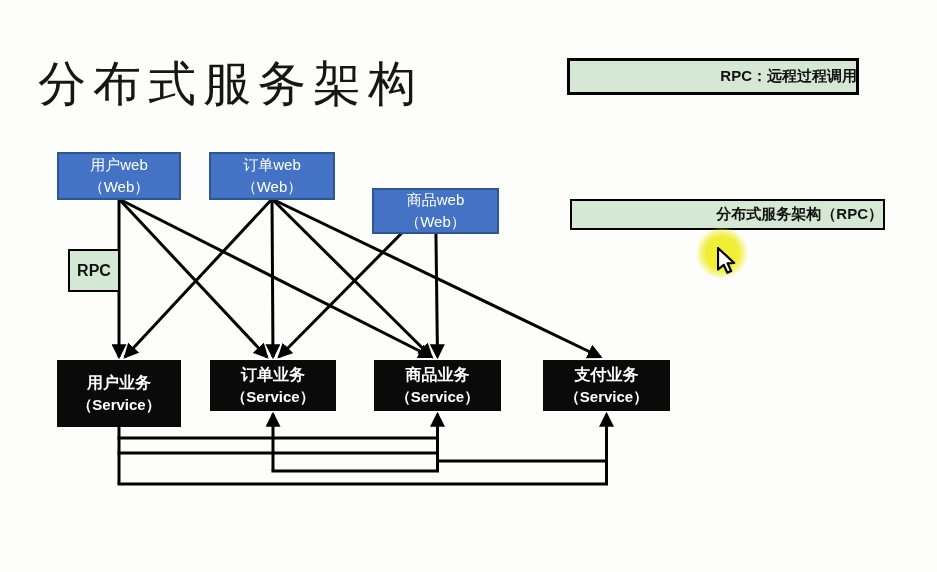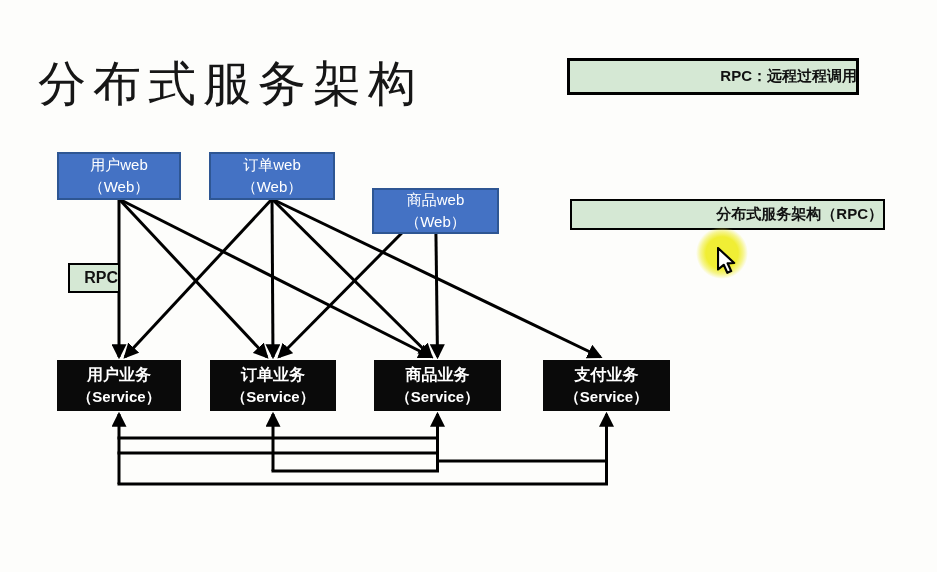--- a/index.html
+++ b/index.html
@@ -31,21 +31,21 @@
     color:#ffffff;font-weight:600;font-size:15px;
   }
   .svc-box .cn{font-size:16px;}
   .note{
     position:absolute;z-index:3;background:var(--note-fill,#d5e8d4);
     border:2px solid #000;box-sizing:border-box;color:#111;
     display:flex;align-items:center;font-weight:bold;font-size:15px;justify-content:flex-end;
   }
   .note-top{left:567px;top:58px;width:292px;height:37px;padding-left:8px;box-shadow:inset 0 0 0 1px #000, inset 0 0 0 2px #d5e8d4;}
   .note-mid{left:570px;top:199px;width:315px;height:31px;padding-left:8px;}
-  .note-rpc{left:68px;top:263px;width:52px;height:30px;font-size:16px;font-weight:600;}
+  .note-rpc{left:68px;top:249px;width:52px;height:43px;justify-content:center;font-size:16px;font-weight:600;}
   .cursor-halo{
     position:absolute;left:696px;top:227px;width:52px;height:52px;z-index:4;
     border-radius:50%;
     background:radial-gradient(closest-side,var(--halo,#f0ee35) 62%,rgba(240,238,53,.55) 82%,rgba(240,238,53,0) 100%);
   }
   .cursor-pointer{position:absolute;left:717px;top:247px;z-index:5;}
 </style>
 </head>
 <body>
 
@@ -87,21 +87,21 @@
         <span>（Web）</span>
       </div>
       <div class="box web-box" style="left: 209px; top: 152px; width: 126px; height: 48px;">
         <span class="cn">订单web</span>
         <span>（Web）</span>
       </div>
       <div class="box web-box" style="left: 372px; top: 152px; width: 127px; height: 46px; margin-top: 36px;">
         <span class="cn">商品web</span>
         <span>（Web）</span>
       </div>
-      <div class="box svc-box" style="left: 57px; top: 360px; width: 124px; height: 51px;">
+      <div class="box svc-box" style="left: 57px; top: 360px; width: 124px; height: 67px;">
         <span class="cn">用户业务</span>
         <span>（Service）</span>
       </div>
       <div class="box svc-box" style="left: 210px; top: 360px; width: 126px; height: 51px;">
         <span class="cn">订单业务</span>
         <span>（Service）</span>
       </div>
       <div class="box svc-box" style="left: 374px; top: 360px; width: 127px; height: 51px;">
         <span class="cn">商品业务</span>
         <span>（Service）</span>

